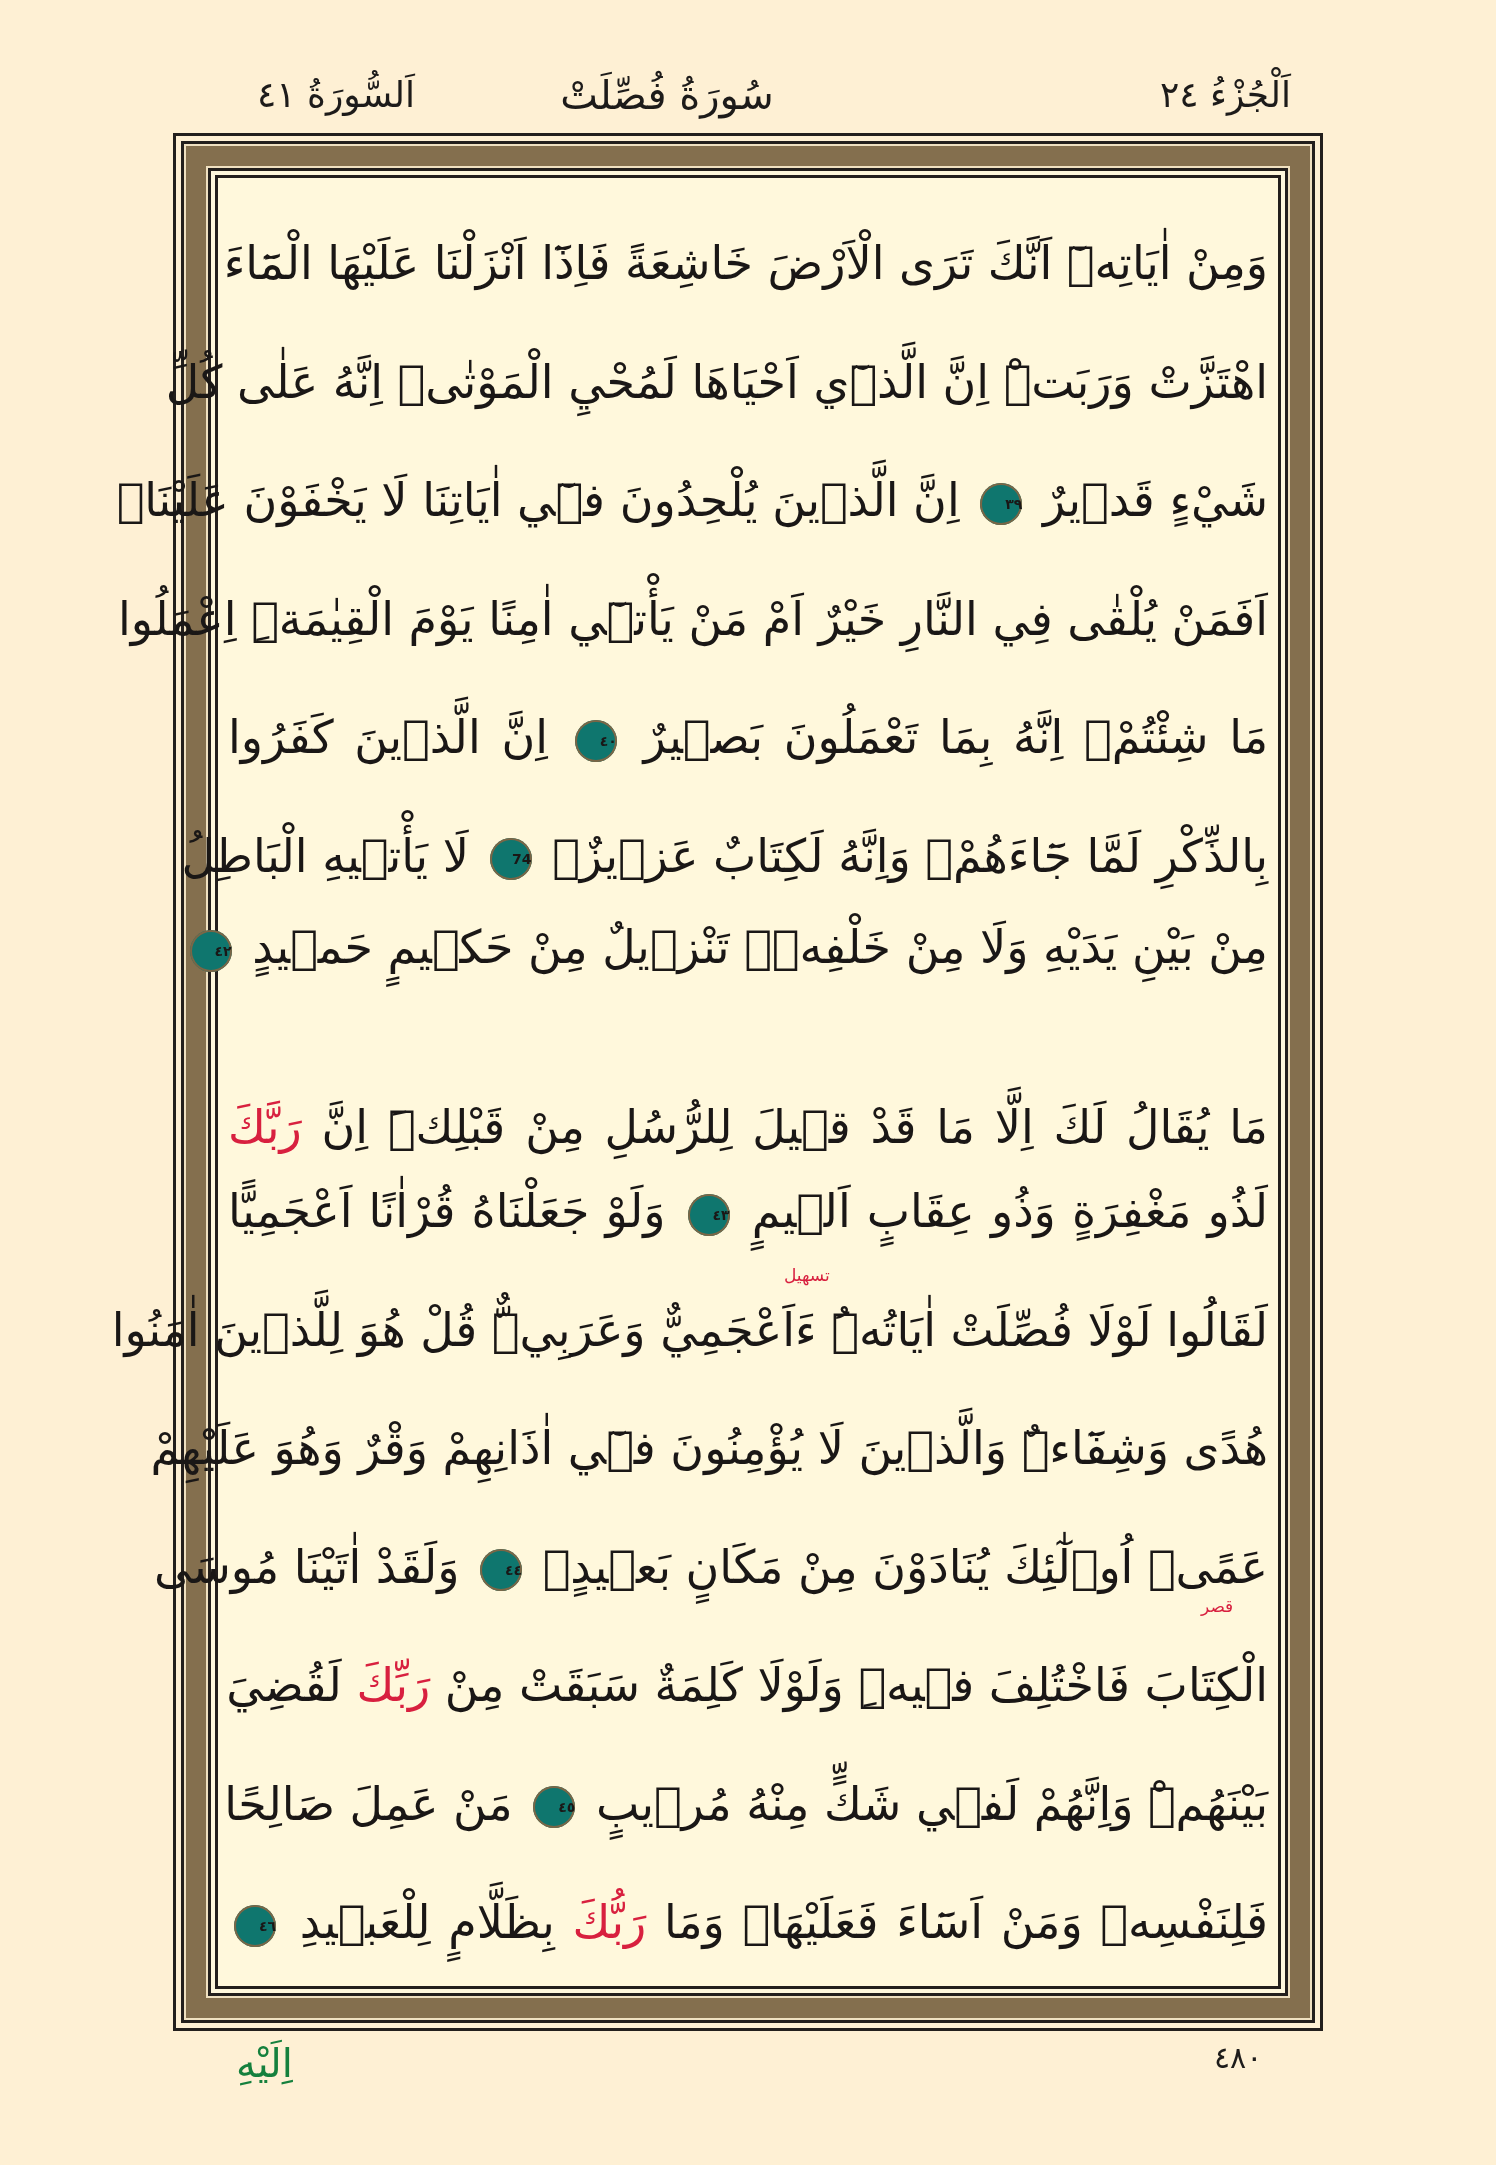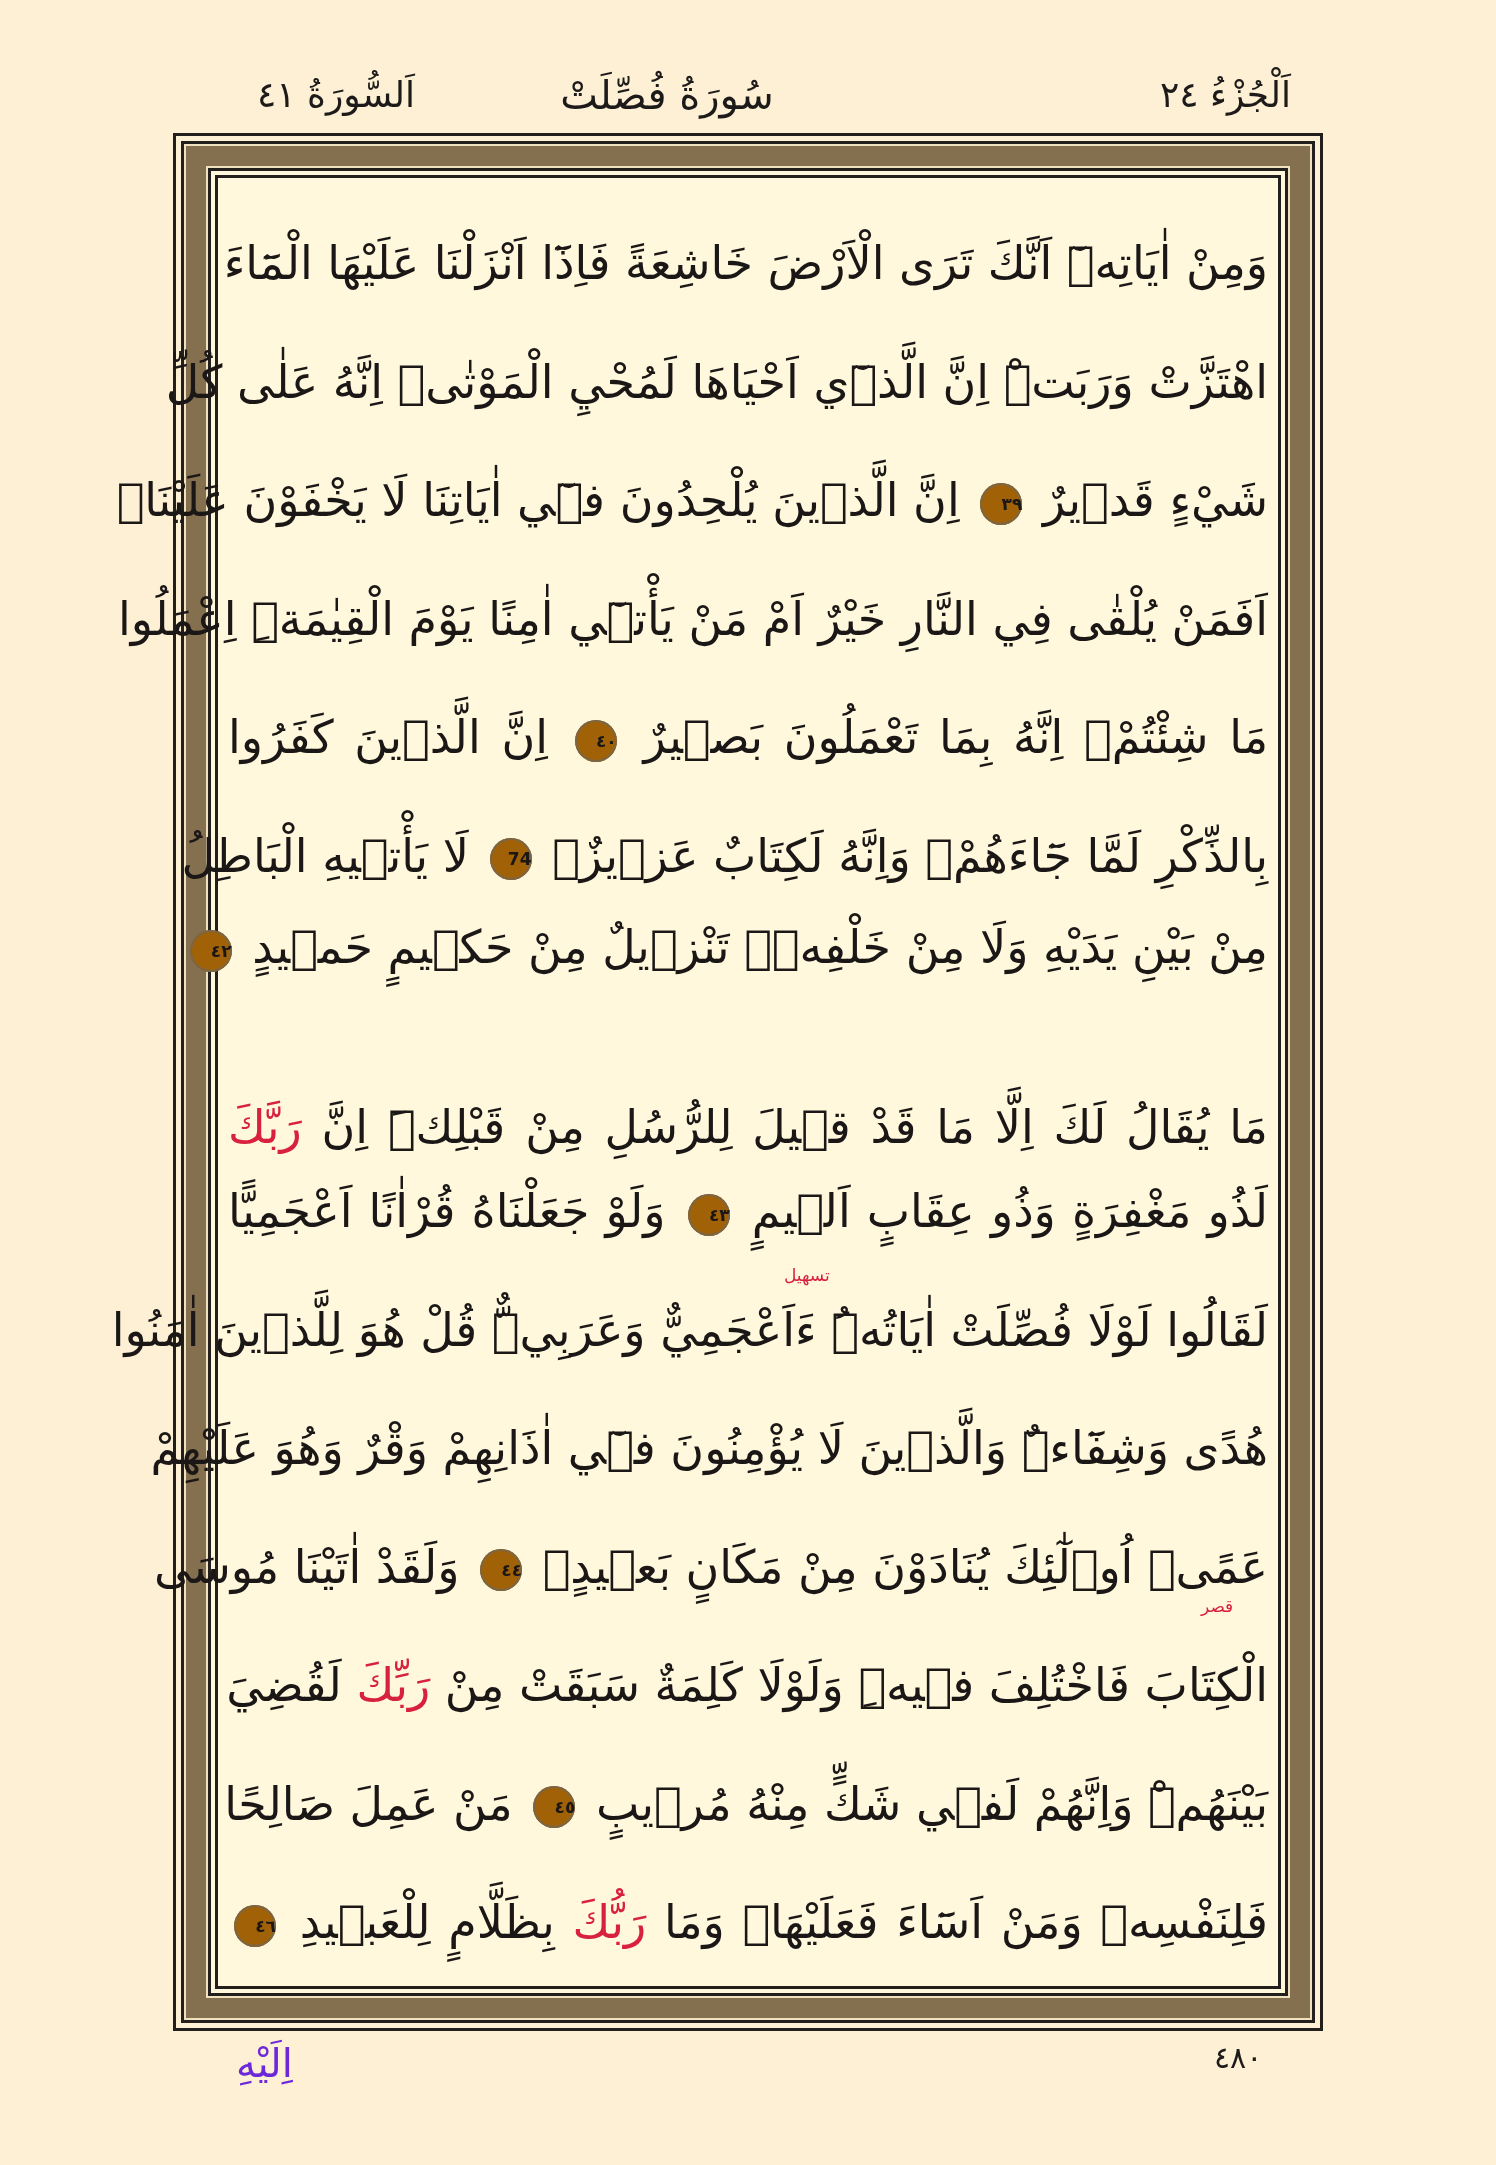--- a/index.html
+++ b/index.html
@@ -50,31 +50,31 @@
   .line {
     position: absolute; left: 0; width: 1040px; height: 118px;
     direction: rtl; text-align: justify; text-align-last: justify;
     font-family: "DejaVu Sans", sans-serif;
     font-size: 46px; line-height: 118px; color: #1a1716;
     white-space: nowrap; overflow: visible;
   }
   .red { color: #d8203f; }
   .mark {
     display: inline-block; width: 42px; height: 42px; border-radius: 50%;
-    background: #a16207; color: #1a1716; font-size: 17px; font-weight: bold;
+    background: #0f766e; color: #1a1716; font-size: 14px; font-weight: bold;
     line-height: 42px; text-align: center; vertical-align: middle;
     box-shadow: 0 0 0 2px #7a6646 inset;
     margin: 0 6px; direction: rtl;
   }
   .note {
     position: absolute; font-size: 17px; color: #d8203f; direction: rtl;
   }
   .footer-word {
     position: absolute; left: 236px; top: 2040px; font-size: 40px;
-    color: #6d28d9; direction: rtl;
+    color: #15803d; direction: rtl;
   }
   .page-num {
     position: absolute; left: 1214px; top: 2040px; font-size: 30px;
     color: #1d1b1a; direction: rtl;
   }
 </style>
 </head>
 <body>
 
 <div class="hdr left">اَلسُّورَةُ ٤١</div>

